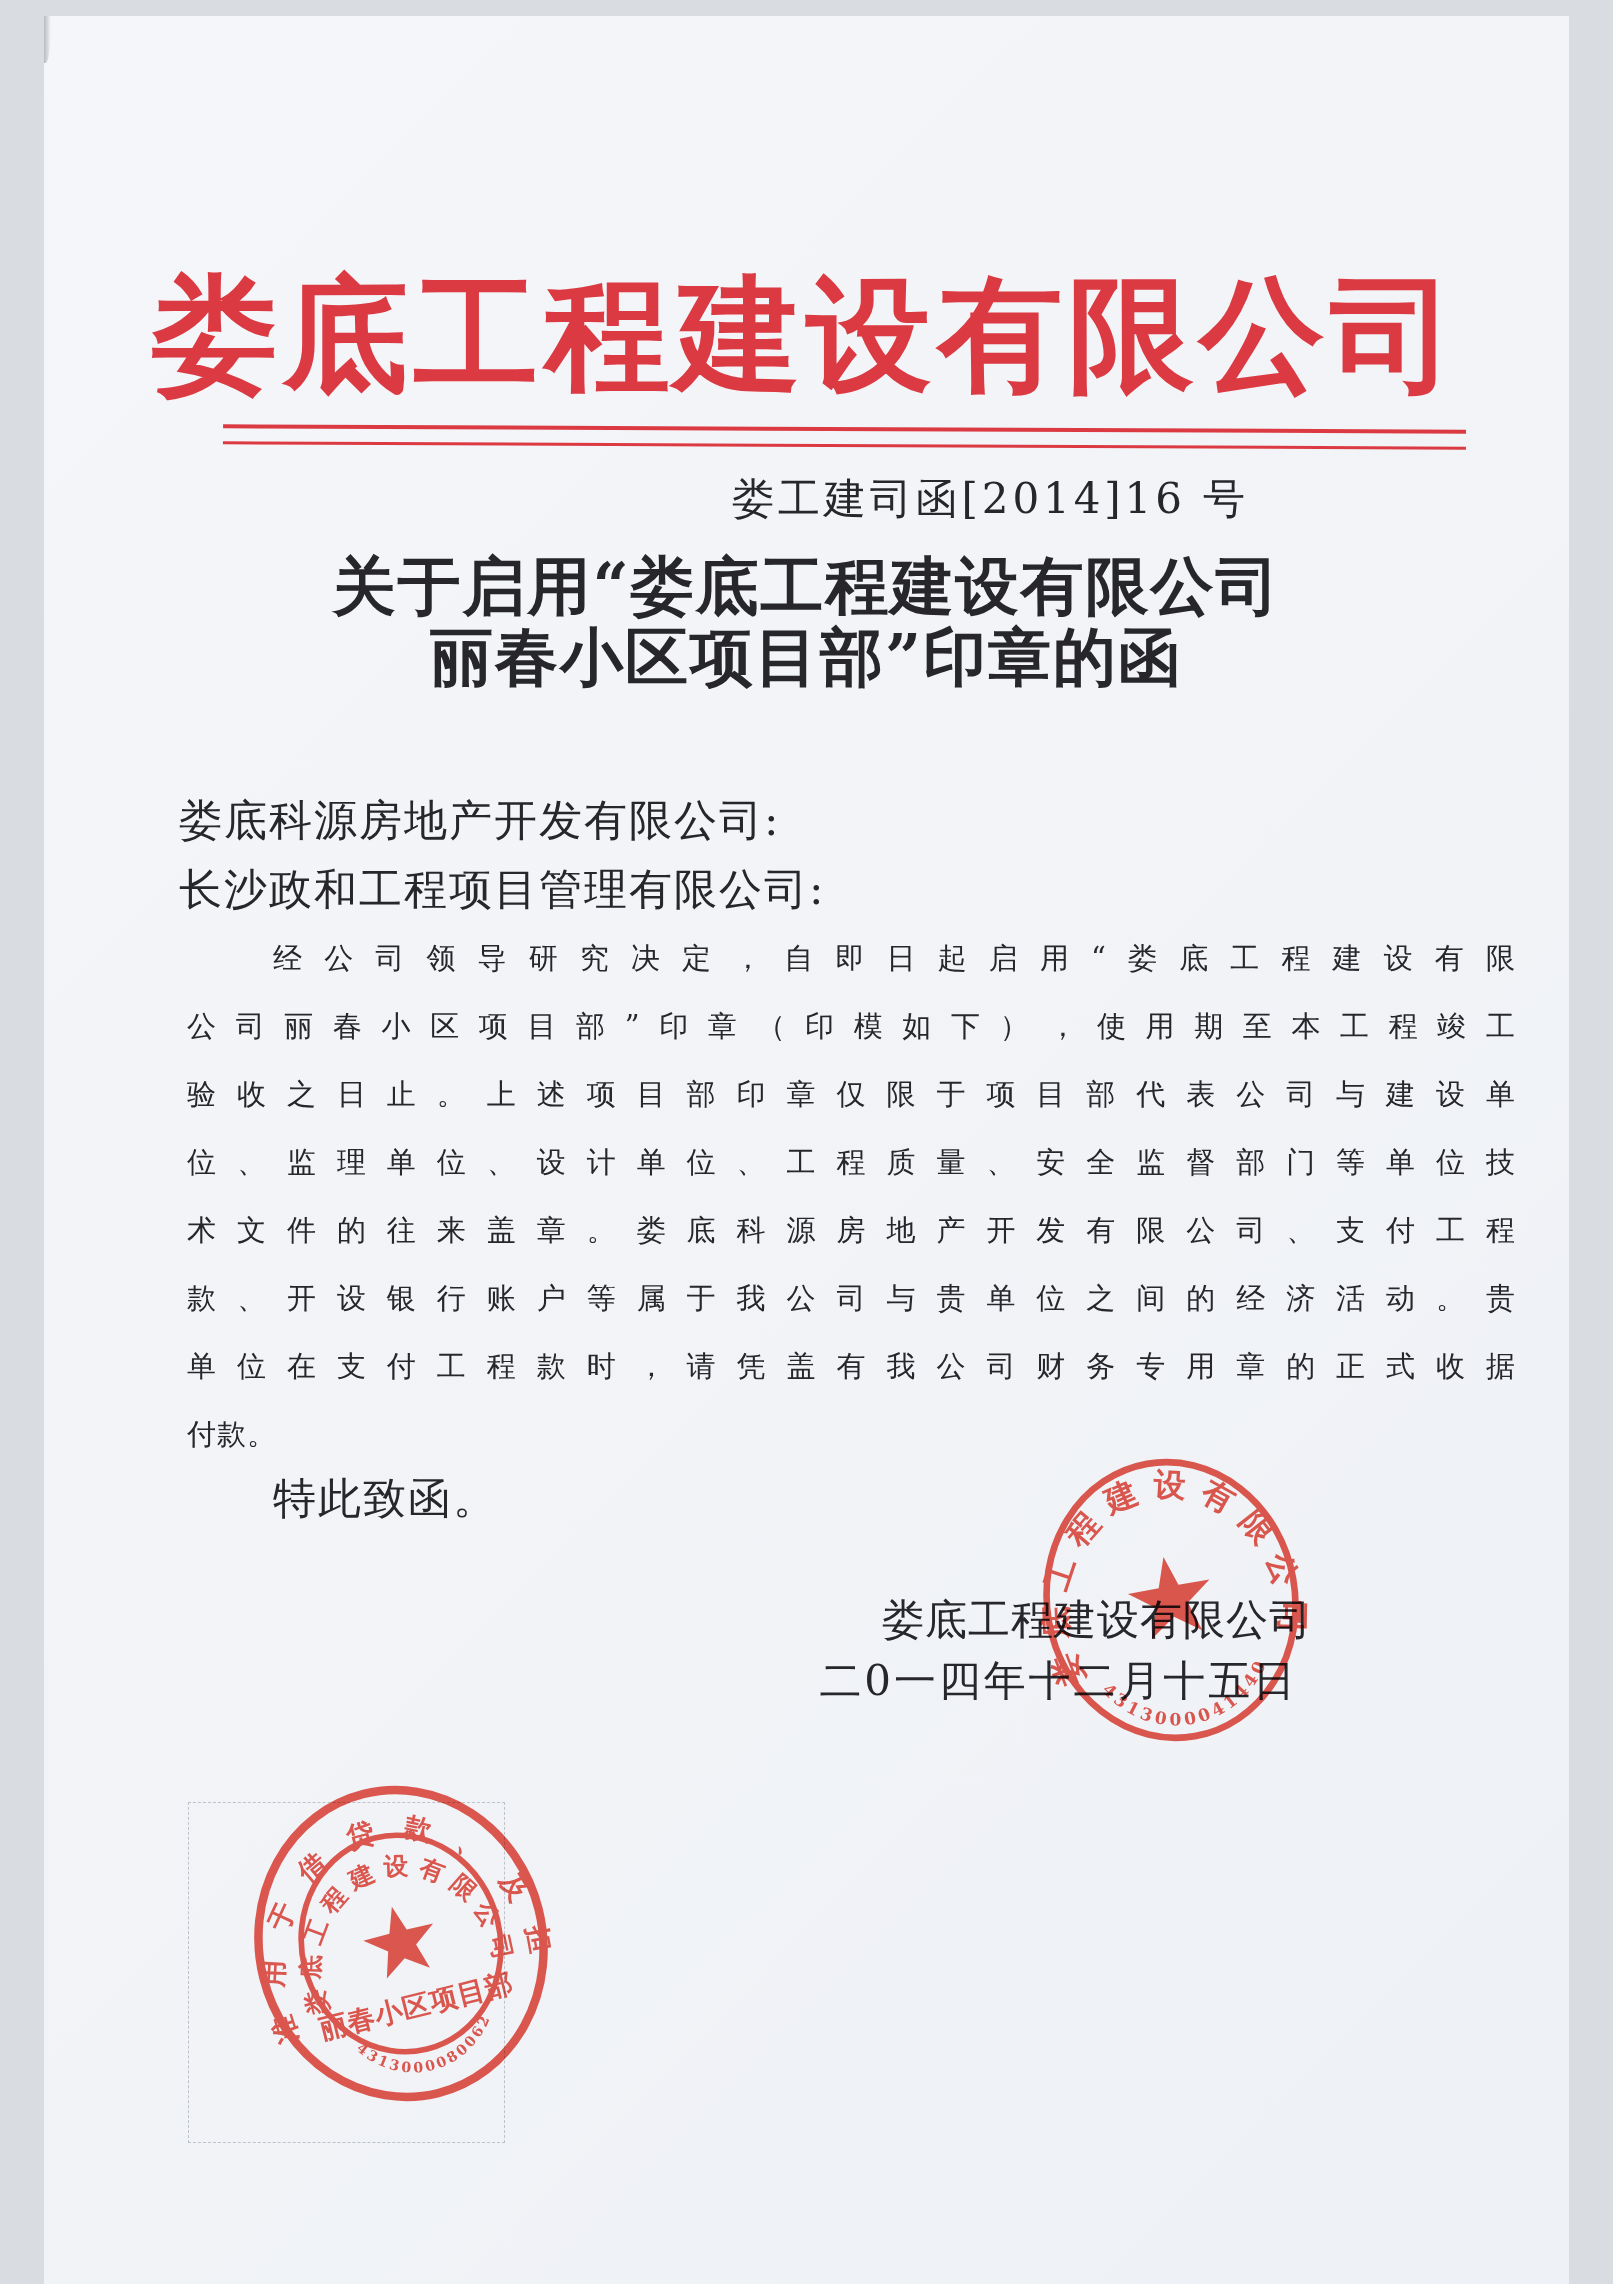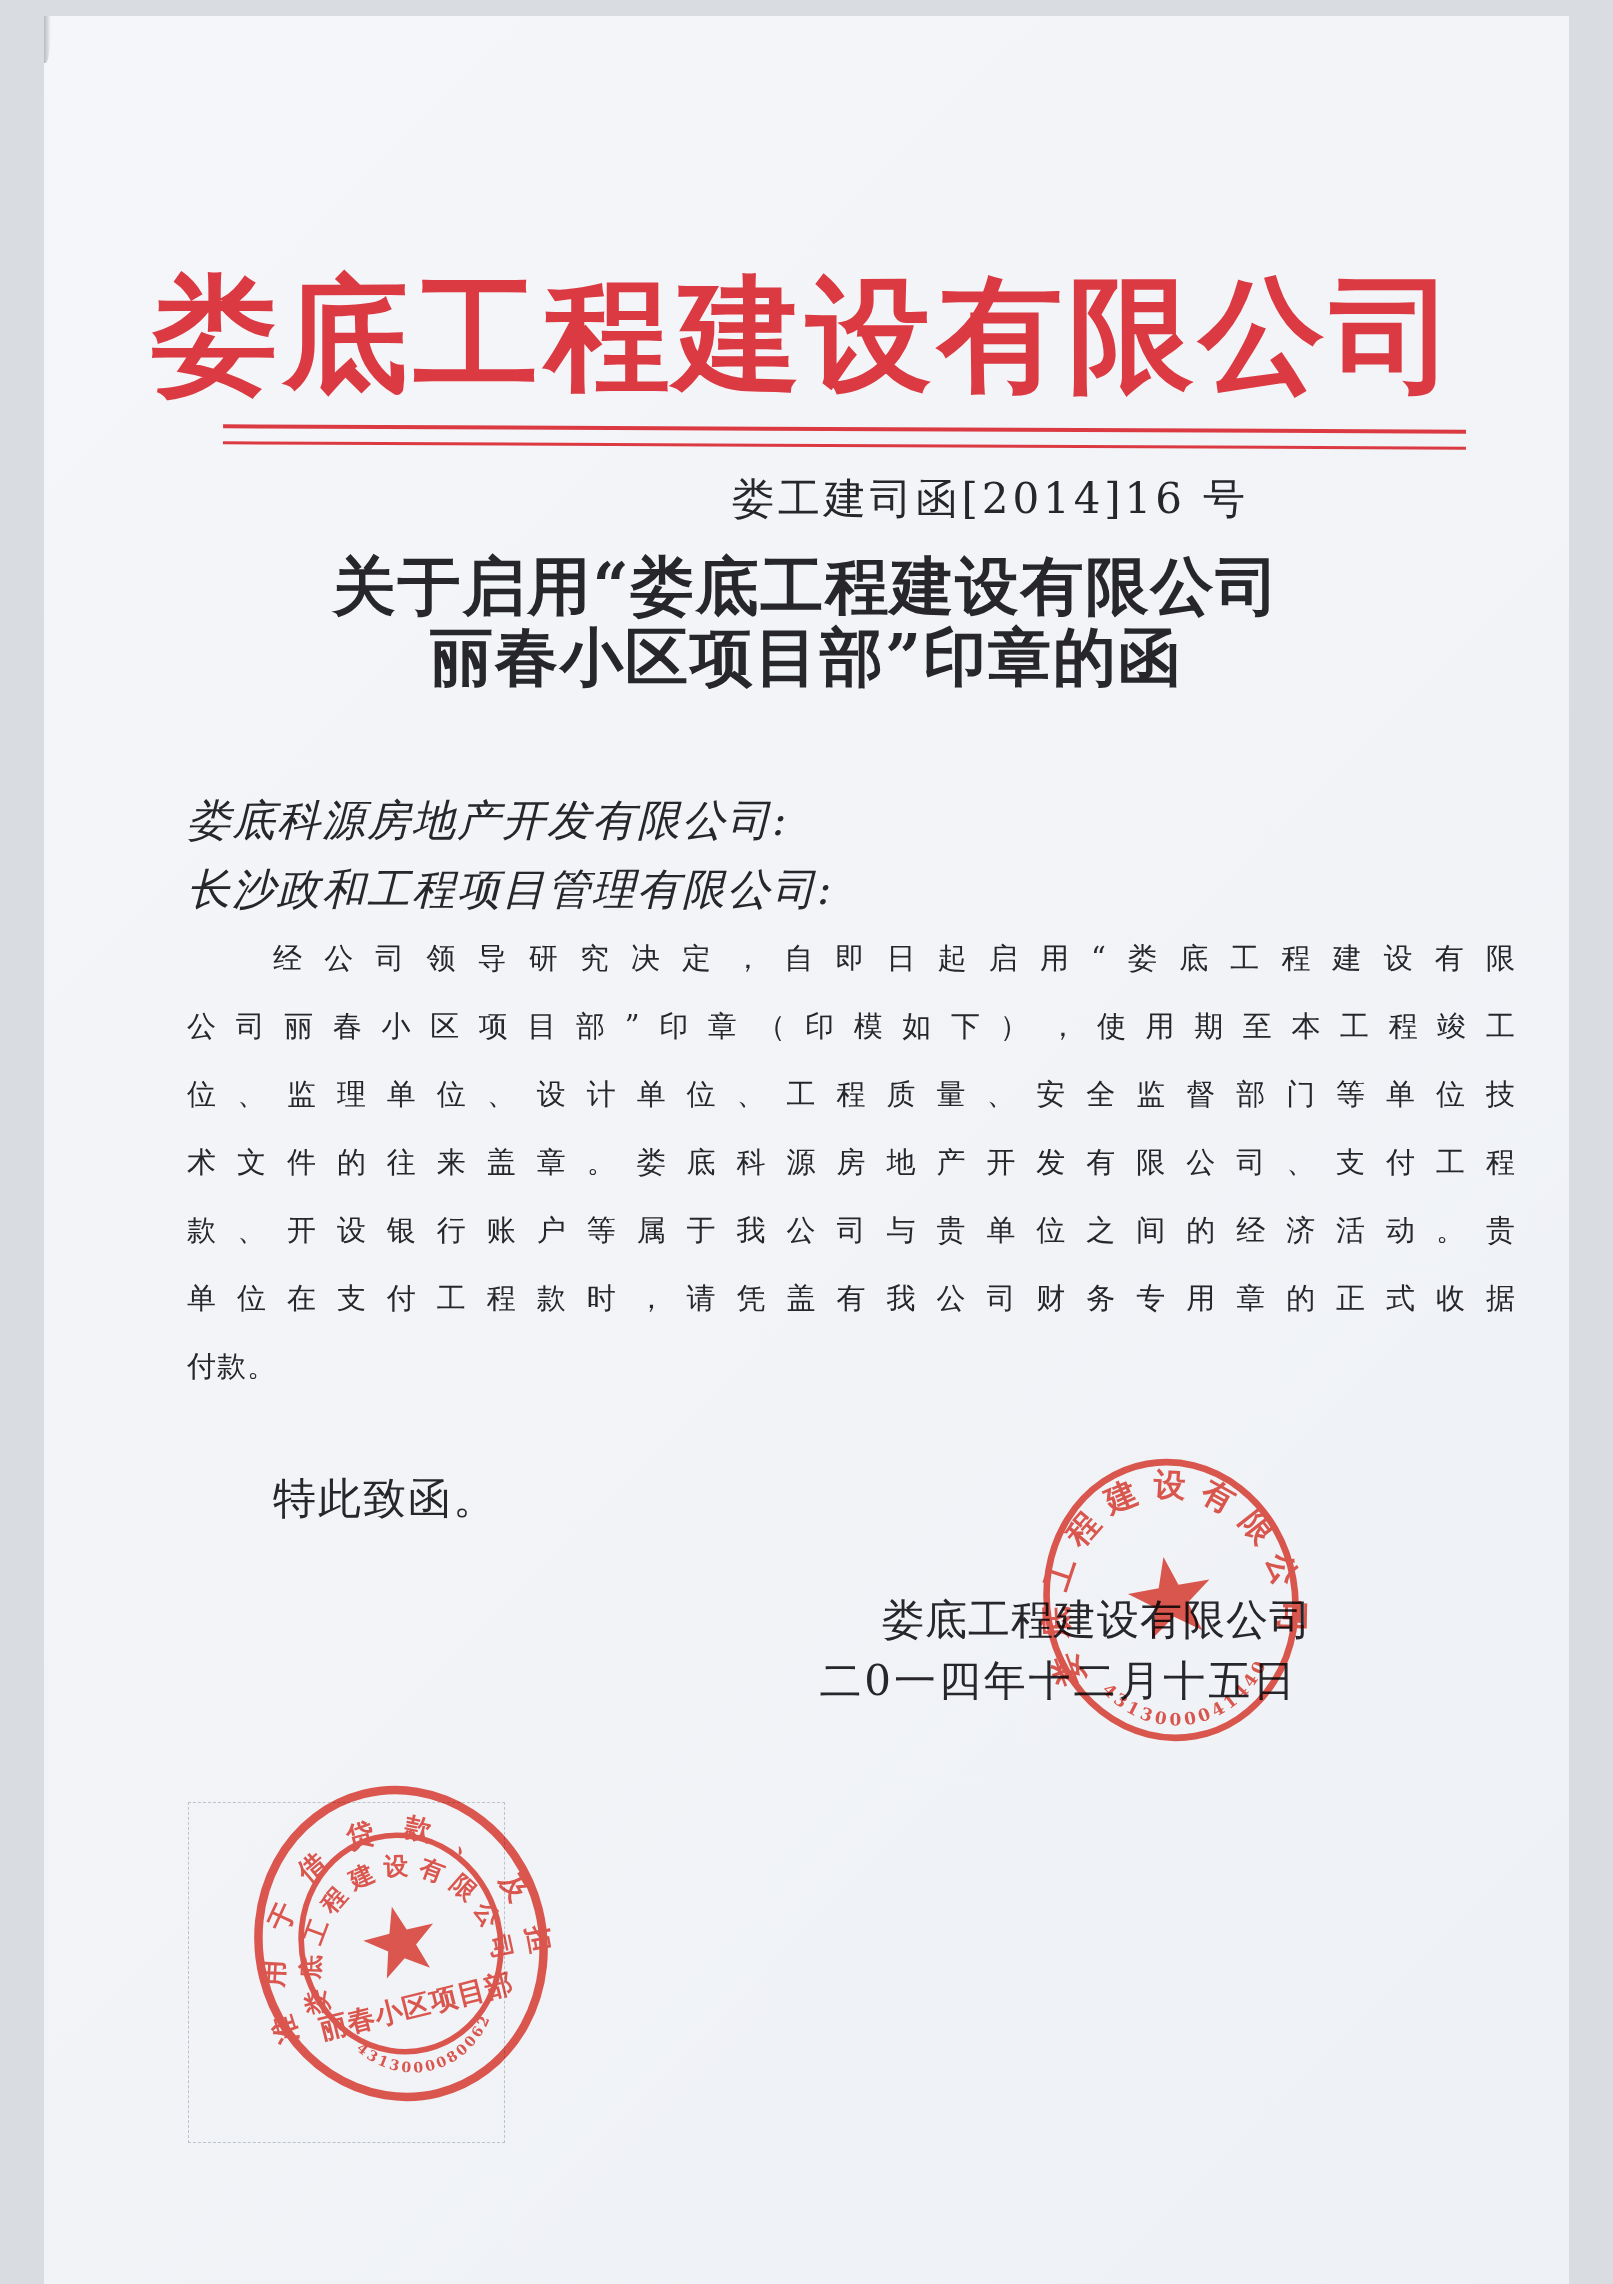--- a/index.html
+++ b/index.html
@@ -49,24 +49,23 @@
     white-space:nowrap;
   }
   .doc-title{
     position:absolute;left:0;top:535px;width:100%;
     text-align:center;
     font-size:63px;font-weight:700;
     line-height:71px;
     letter-spacing:2px;
   }
   .recipients{
-    position:absolute;left:143px;top:770px;
+    position:absolute;left:135px;top:770px;
     font-size:43px;line-height:69px;
     letter-spacing:2px;
-    font-style:italic;
   }
   .body-text{
     position:absolute;left:143px;top:908px;width:1329px;
     font-size:29px;line-height:68px;
     letter-spacing:1px;
   }
   .body-text .jline{
     text-align:justify;
     text-align-last:justify;
     height:68px;
@@ -123,20 +122,21 @@
   </div>
 
   <div class="recipients">
     <div>娄底科源房地产开发有限公司:</div>
     <div>长沙政和工程项目管理有限公司:</div>
   </div>
 
   <div class="body-text">
     <div class="jline indent">经公司领导研究决定，自即日起启用“娄底工程建设有限</div>
     <div class="jline">公司丽春小区项目部”印章（印模如下），使用期至本工程竣工</div>
+    <div class="jline">验收之日止。上述项目部印章仅限于项目部代表公司与建设单</div>
     <div class="jline">位、监理单位、设计单位、工程质量、安全监督部门等单位技</div>
     <div class="jline">术文件的往来盖章。娄底科源房地产开发有限公司、支付工程</div>
     <div class="jline">款、开设银行账户等属于我公司与贵单位之间的经济活动。贵</div>
     <div class="jline">单位在支付工程款时，请凭盖有我公司财务专用章的正式收据</div>
     <div class="jline last">付款。</div>
   </div>
 
   <div class="closing">特此致函。</div>
 
   <div class="signature">娄底工程建设有限公司</div>

